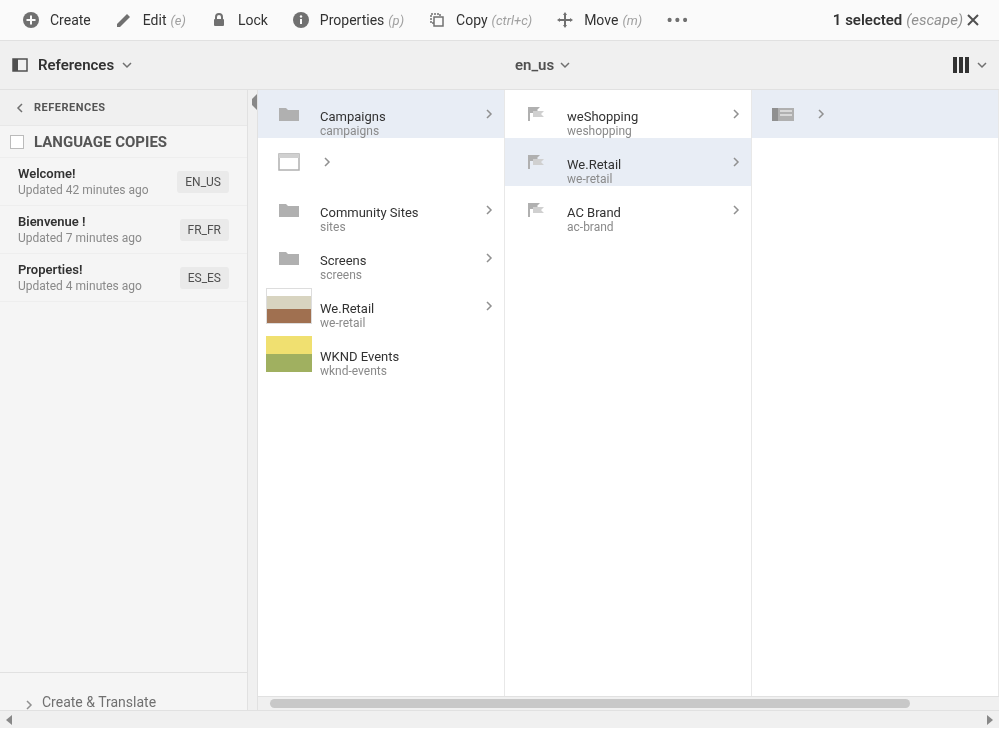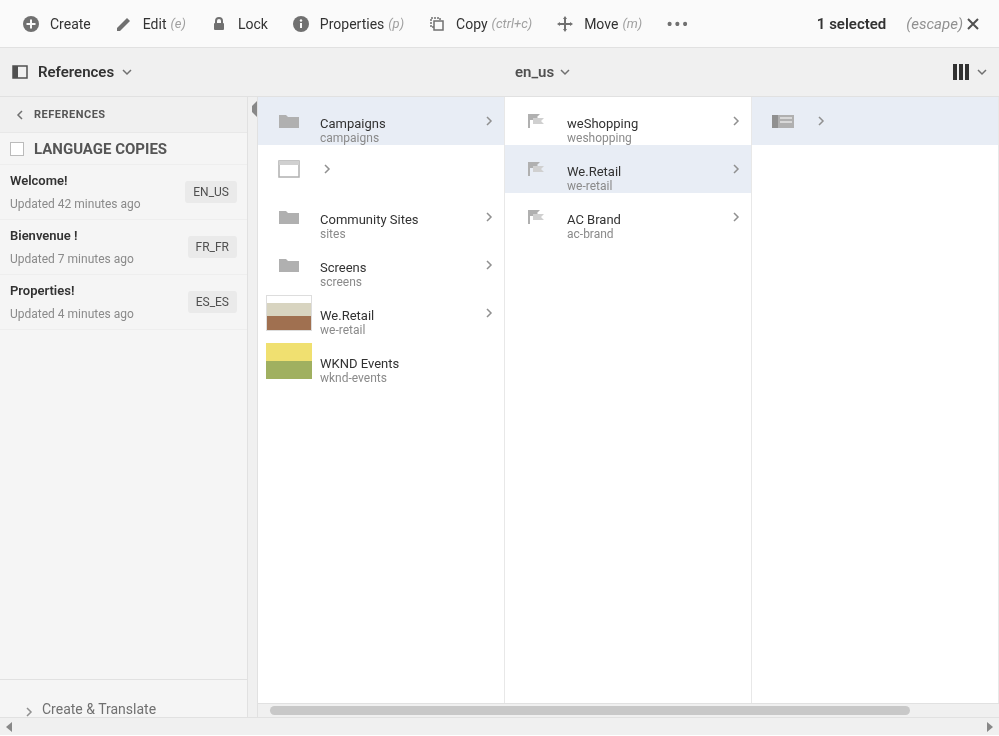--- a/index.html
+++ b/index.html
@@ -1,26 +1,26 @@
 <!DOCTYPE html>
 <html><head>
 <meta charset="utf-8">
 <style>
 * { box-sizing: border-box; font-family: -apple-system, BlinkMacSystemFont, "Segoe UI", Roboto, Arial, sans-serif; }
 body { margin: 0; width: 999px; height: 736px; background: #fff; color: #323232; font-size: 13px; overflow: hidden; }
 
 
-.action-bar { height: 48px; background: #fafafa; border-bottom: 1px solid #e1e1e1; display: flex; align-items: center; padding: 4px 10px; }
+.action-bar { height: 41px; background: #fafafa; border-bottom: 1px solid #e1e1e1; display: flex; align-items: center; padding: 4px 10px; }
 .action-item { display: flex; align-items: center; padding: 0 12px; height: 48px; cursor: pointer; color: #505050; }
 .action-item .ic { width: 18px; height: 18px; margin-right: 10px; display:flex; align-items:center; justify-content:center; }
 .action-item .lbl { font-size: 14px; color: #323232; font-weight: 400; }
 .action-item .hint { color: #a0a0a0; margin-left: 4px; font-style: italic; }
 .action-spacer { flex: 1; }
 .selection-info { display: flex; align-items: center; color: #323232; font-size: 15px; padding-right: 6px; }
-.selection-info .count { font-weight: 600; margin-right: 20px; }
+.selection-info .count { font-weight: 600; margin-right: 4px; }
 .selection-info .esc { color: #909090; font-style: italic; margin-right: 0; }
 .close-x { width: 20px; height: 20px; cursor: pointer; display:flex; align-items:center; justify-content:center; }
 .more-dots { font-size: 20px; letter-spacing: 1px; color:#707070; }
 
 
 .secondary-bar { height: 49px; background: #f0f0f0; border-bottom: 1px solid #e1e1e1; display: flex; align-items: center; padding: 0 12px; }
 .rail-toggle { display: flex; align-items: center; cursor: pointer; font-size: 15px; color: #323232; font-weight: 600; }
 .rail-toggle .ic { width: 16px; height: 16px; margin-right: 10px; }
 .rail-toggle .chev { margin-left: 8px; }
 .breadcrumb { flex: 1; display: flex; align-items: center; justify-content: center; color: #505050; font-size: 15px; font-weight: 600; cursor: pointer; }
@@ -29,24 +29,24 @@
 .view-switch .chev { margin-left: 6px; }
 
 
 .body { display: flex; height: calc(736px - 49px - 49px - 18px); }
 .left-rail { width: 248px; background: #f5f5f5; border-right: 1px solid #e1e1e1; display: flex; flex-direction: column; position: relative; }
 .rail-header { height: 36px; display: flex; align-items: center; background: #f0f0f0; border-bottom: 1px solid #e8e8e8; padding: 0 12px; font-size: 11px; font-weight: 700; color: #555; letter-spacing: .5px; }
 .rail-header .back { width: 16px; display:flex; justify-content:center; margin-right: 6px; cursor:pointer; color:#707070; }
 .rail-sub { height: 32px; display: flex; align-items: center; padding: 0 10px; font-size: 15px; font-weight: 700; color: #555; border-bottom: 1px solid #eee; }
 .rail-sub .chk { width: 14px; height: 14px; border: 1px solid #bbb; background:#fff; margin-right: 10px; }
 .copies { flex: 1; overflow:auto; }
-.copy-row { display: flex; align-items: center; padding: 8px 10px; border-bottom: 1px solid #eee; }
+.copy-row { display: flex; align-items: center; padding: 8px 18px; border-bottom: 1px solid #eee; }
 .copy-meta { flex: 1; }
 .copy-title { font-size: 13px; font-weight: 600; color: #323232; }
-.copy-upd { font-size: 12px; color: #8a8a8a; margin-top: 9px; }
+.copy-upd { font-size: 12px; color: #8a8a8a; margin-top: 2px; }
 .copy-locale { font-size: 12px; background: #eaeaea; border-radius: 3px; padding: 4px 8px; color: #505050; cursor:pointer; }
 .rail-footer { height: 38px; border-top: 1px solid #e1e1e1; display: flex; align-items: flex-end; padding: 0 24px; color: #707070; font-size: 14px; cursor: pointer; background:#f5f5f5; }
 .rail-footer .chev { margin-right: 8px; }
 
 
 .columns-wrap { flex: 1; display: flex; position: relative; overflow: hidden; background:#fff;}
 .columns-scroll { flex:1; display:flex; overflow:hidden; }
 .scroll-scrim { position:absolute; left:0; right:0; bottom:0; height:14px; background:#f0f0f0; border-top:1px solid #e1e1e1; }
 .scroll-thumb { position:absolute; left:12px; width:640px; top:2px; height:9px; background:#c8c8c8; border-radius:5px; }
 .col { width: 248px; border-right: 1px solid #e8e8e8; display:flex; flex-direction:column;}

